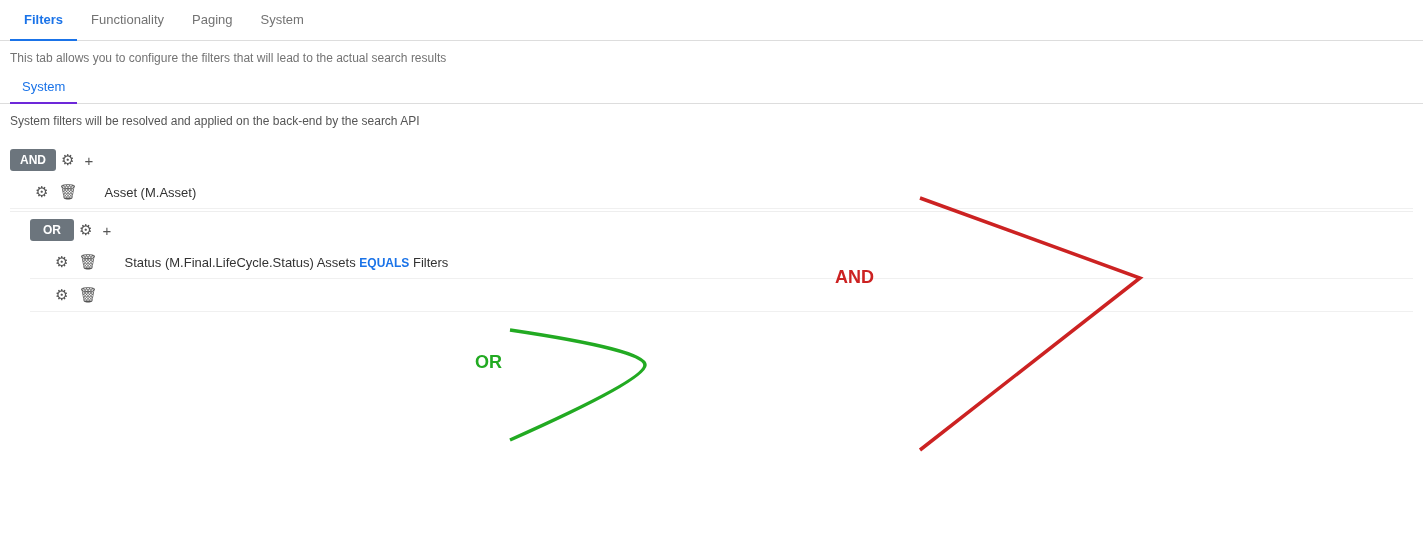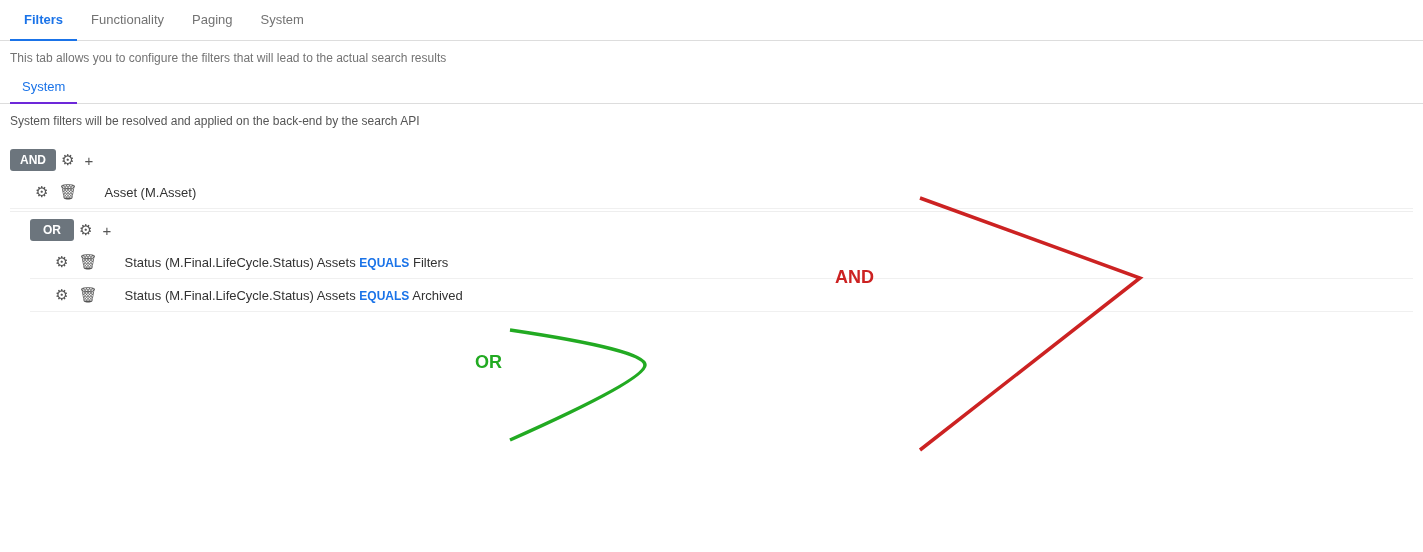--- a/index.html
+++ b/index.html
@@ -201,25 +201,20 @@
         </span>
       </div>
 
       <div class="filter-item-row">
         <button class="icon-btn">
           <span>⚙</span>
         </button>
         <button class="icon-btn">
           <span>🗑</span>
         </button>
-        <span class="filter-item-text">
-          <span>Status (M.Final.LifeCycle.Status) Assets</span>
-          <span class="keyword">EQUALS</span>
-          <span> </span><span>Archived</span>
-        </span>
       </div>
     </div>
   </div>
 
   <svg class="annotation-layer" viewBox="0 0 1423 552" xmlns="http://www.w3.org/2000/svg">
 
     <path d="M 510 330 Q 645 350, 645 365 Q 645 380, 510 440" fill="none" stroke="#22aa22" stroke-width="3.5"></path>
 
     <text x="475" y="368" font-size="18" font-weight="bold" fill="#22aa22">OR</text>
 

